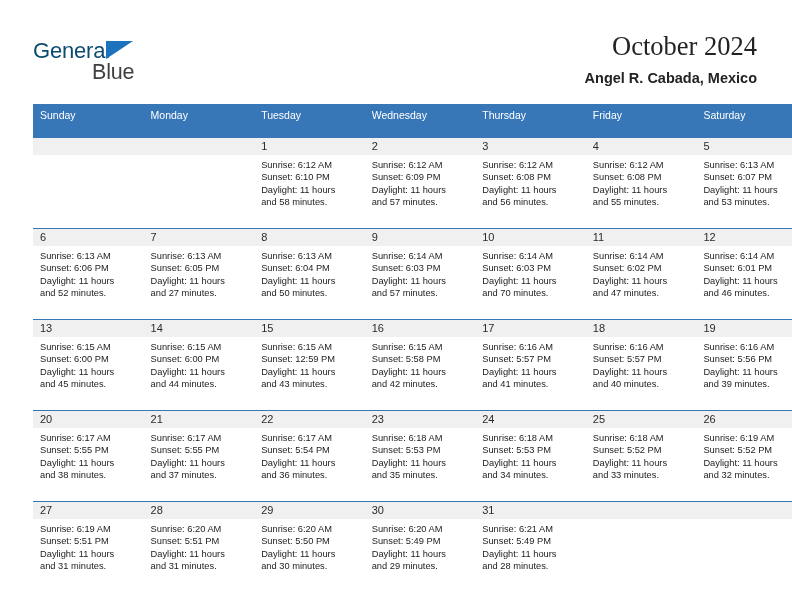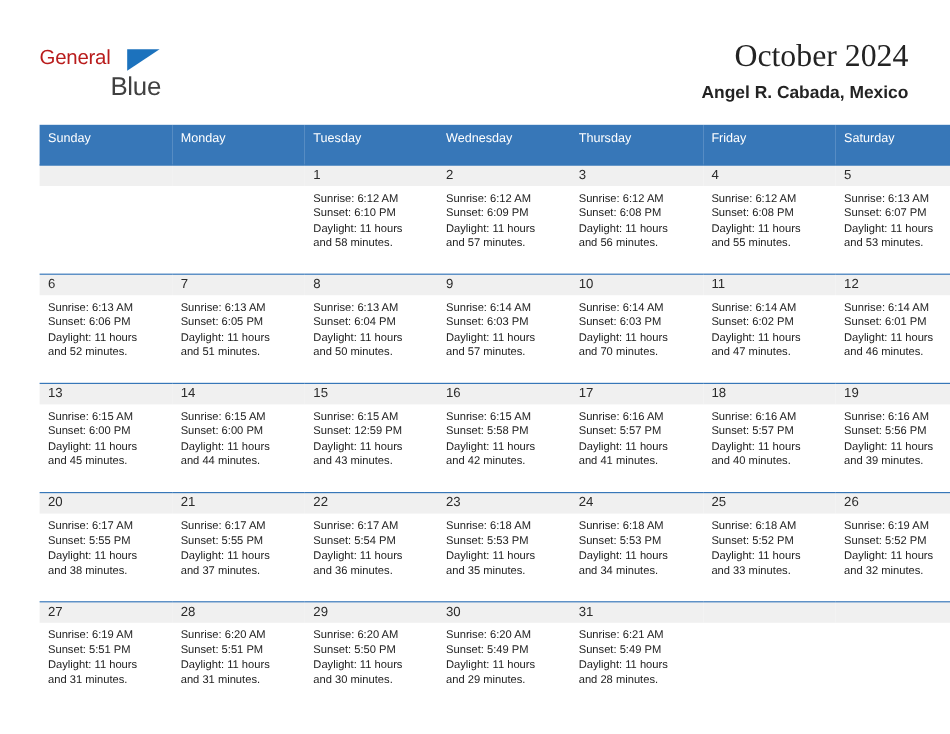--- a/index.html
+++ b/index.html
@@ -35,23 +35,23 @@
     position: absolute;
     left: 33px;
     top: 38px;
     width: 160px;
     height: 48px;
   }
   .logo-general {
     position: absolute;
     left: 0;
     top: 0;
-    font-size: 17px;
+    font-size: 22px;
     letter-spacing: -0.2px;
-    color: #b91c1c;
+    color: #0c4a6e;
     font-family: "Liberation Sans", sans-serif;
   }
   .logo-triangle {
     position: absolute;
     left: 73px;
     top: 3px;
     width: 0;
     height: 0;
     border-left: 27px solid #1c72bd;
     border-bottom: 18px solid transparent;
@@ -255,21 +255,21 @@
               </div>
             </div>
           </td>
           <td>
             <div class="cell-inner">
               <div class="daynum">7</div>
               <div class="dayinfo">
                 <div>Sunrise: 6:13 AM</div>
                 <div>Sunset: 6:05 PM</div>
                 <div>Daylight: 11 hours</div>
-                <div>and 51 minutes.</div>
+                <div>and 27 minutes.</div>
               </div>
             </div>
           </td>
           <td>
             <div class="cell-inner">
               <div class="daynum">8</div>
               <div class="dayinfo">
                 <div>Sunrise: 6:13 AM</div>
                 <div>Sunset: 6:04 PM</div>
                 <div>Daylight: 11 hours</div>

